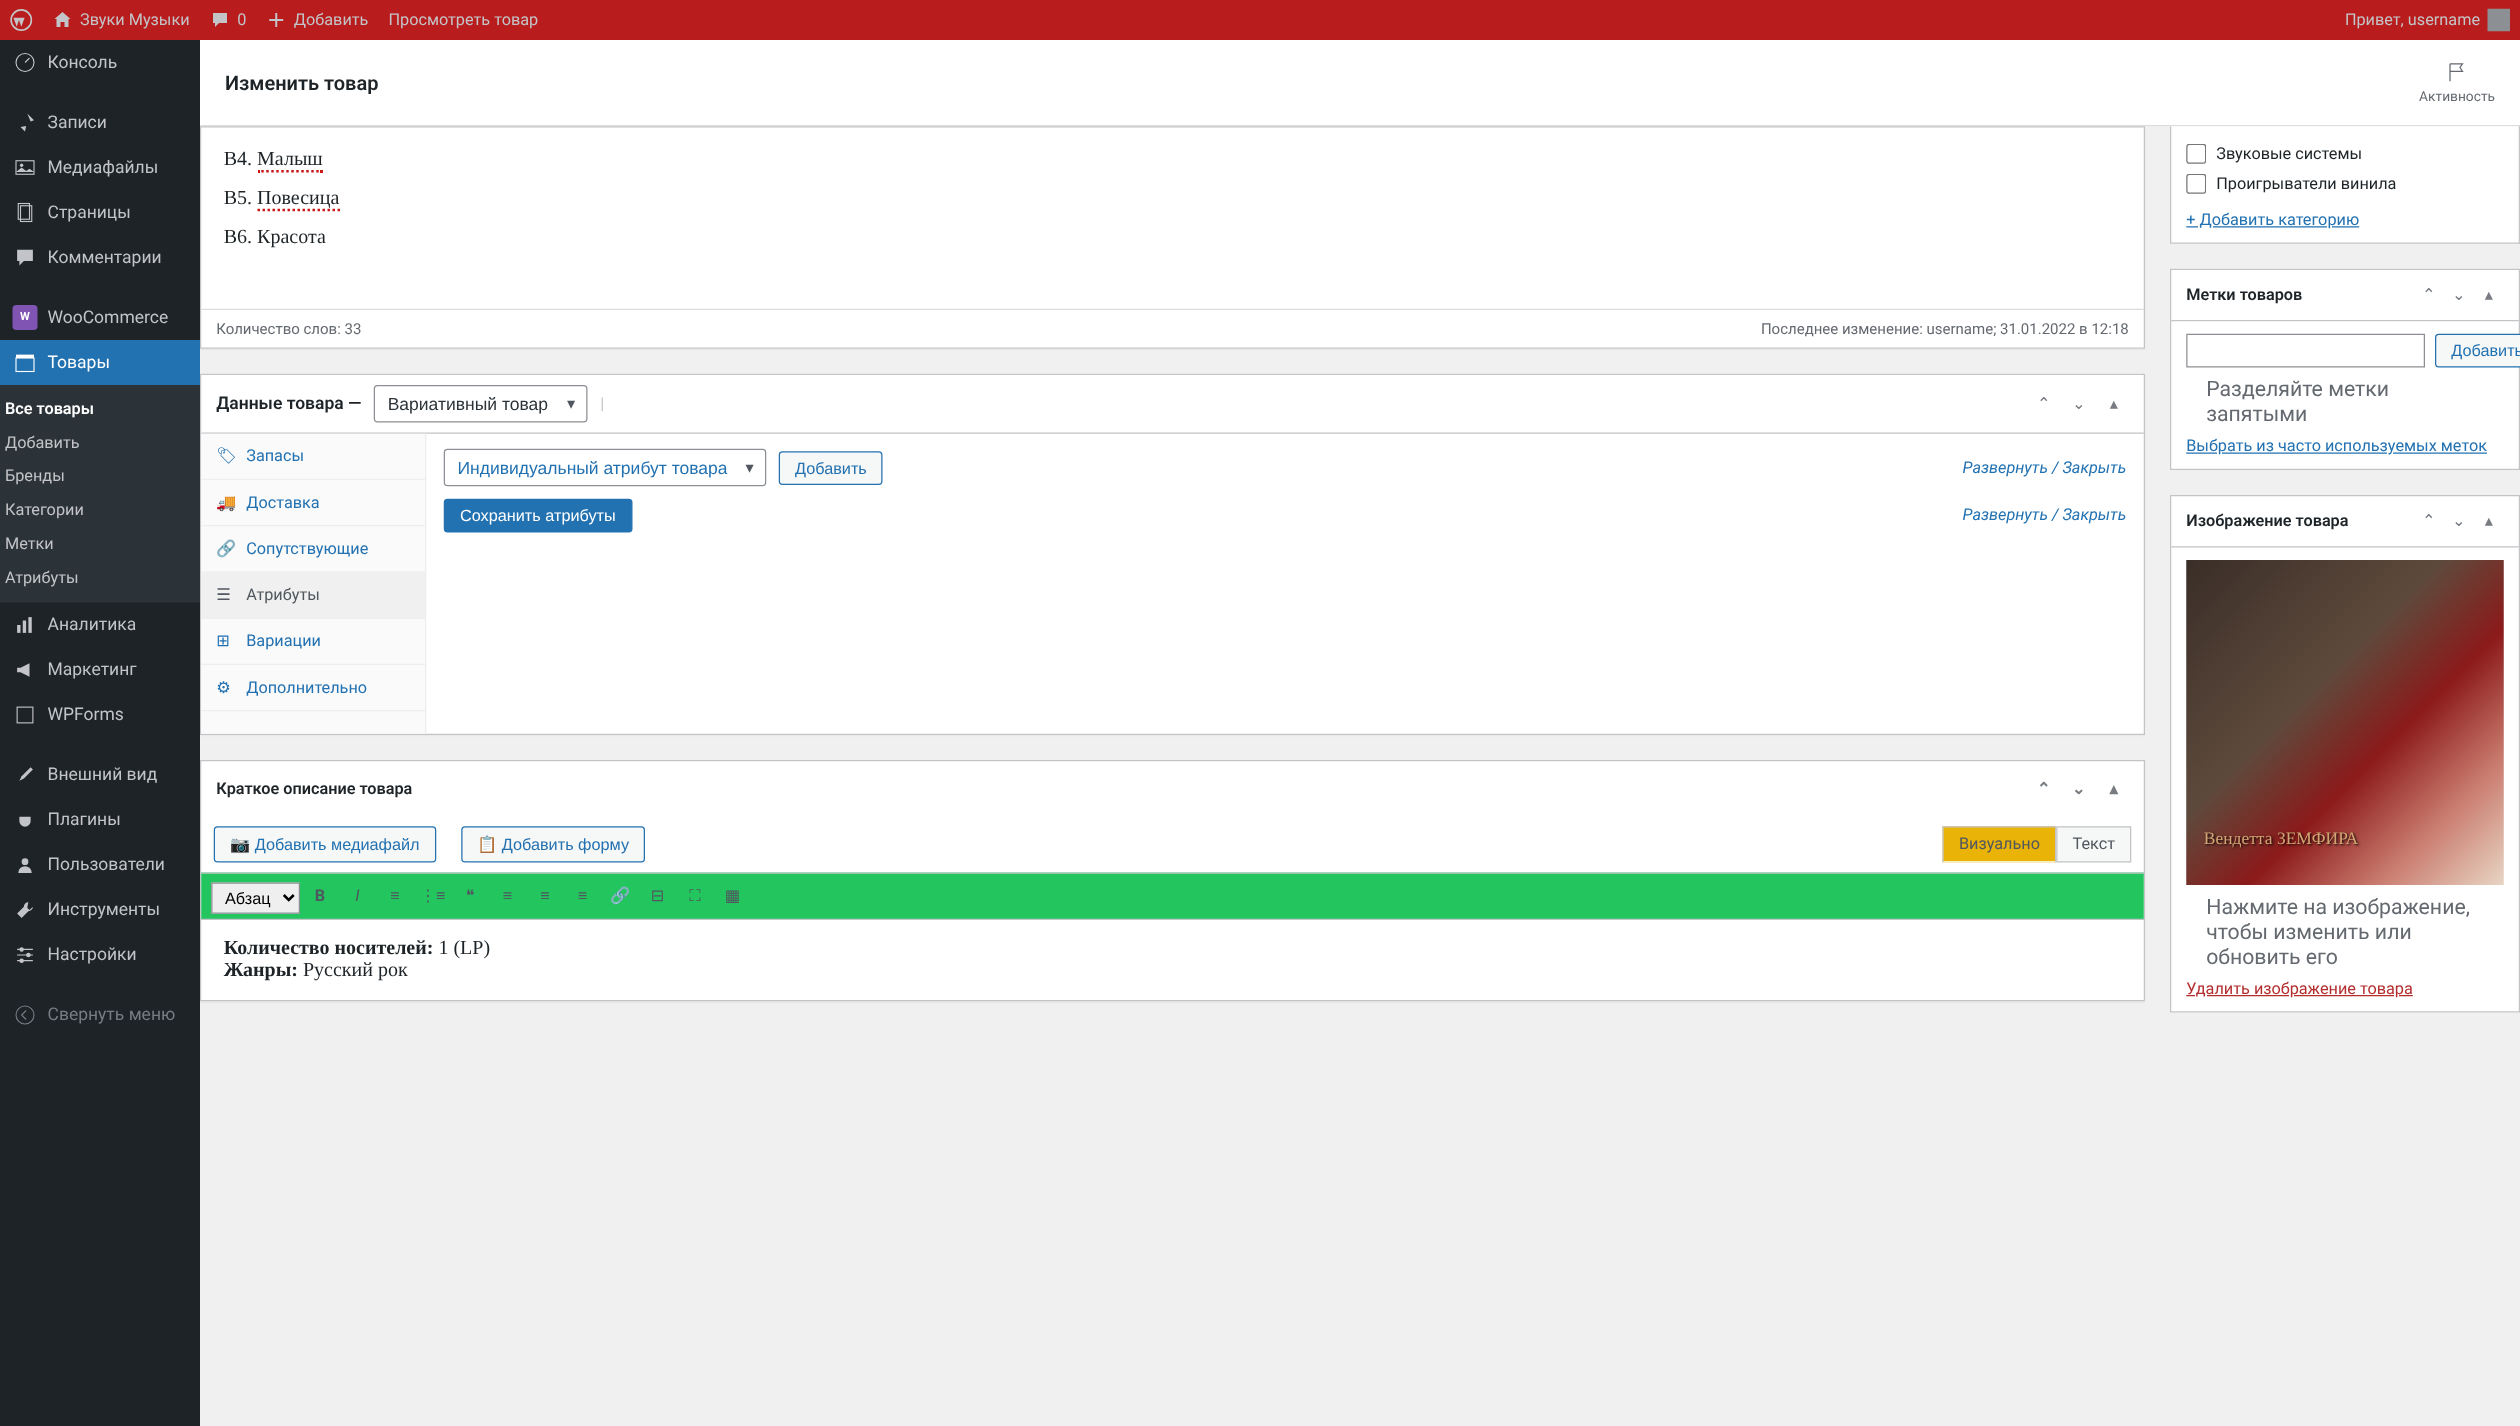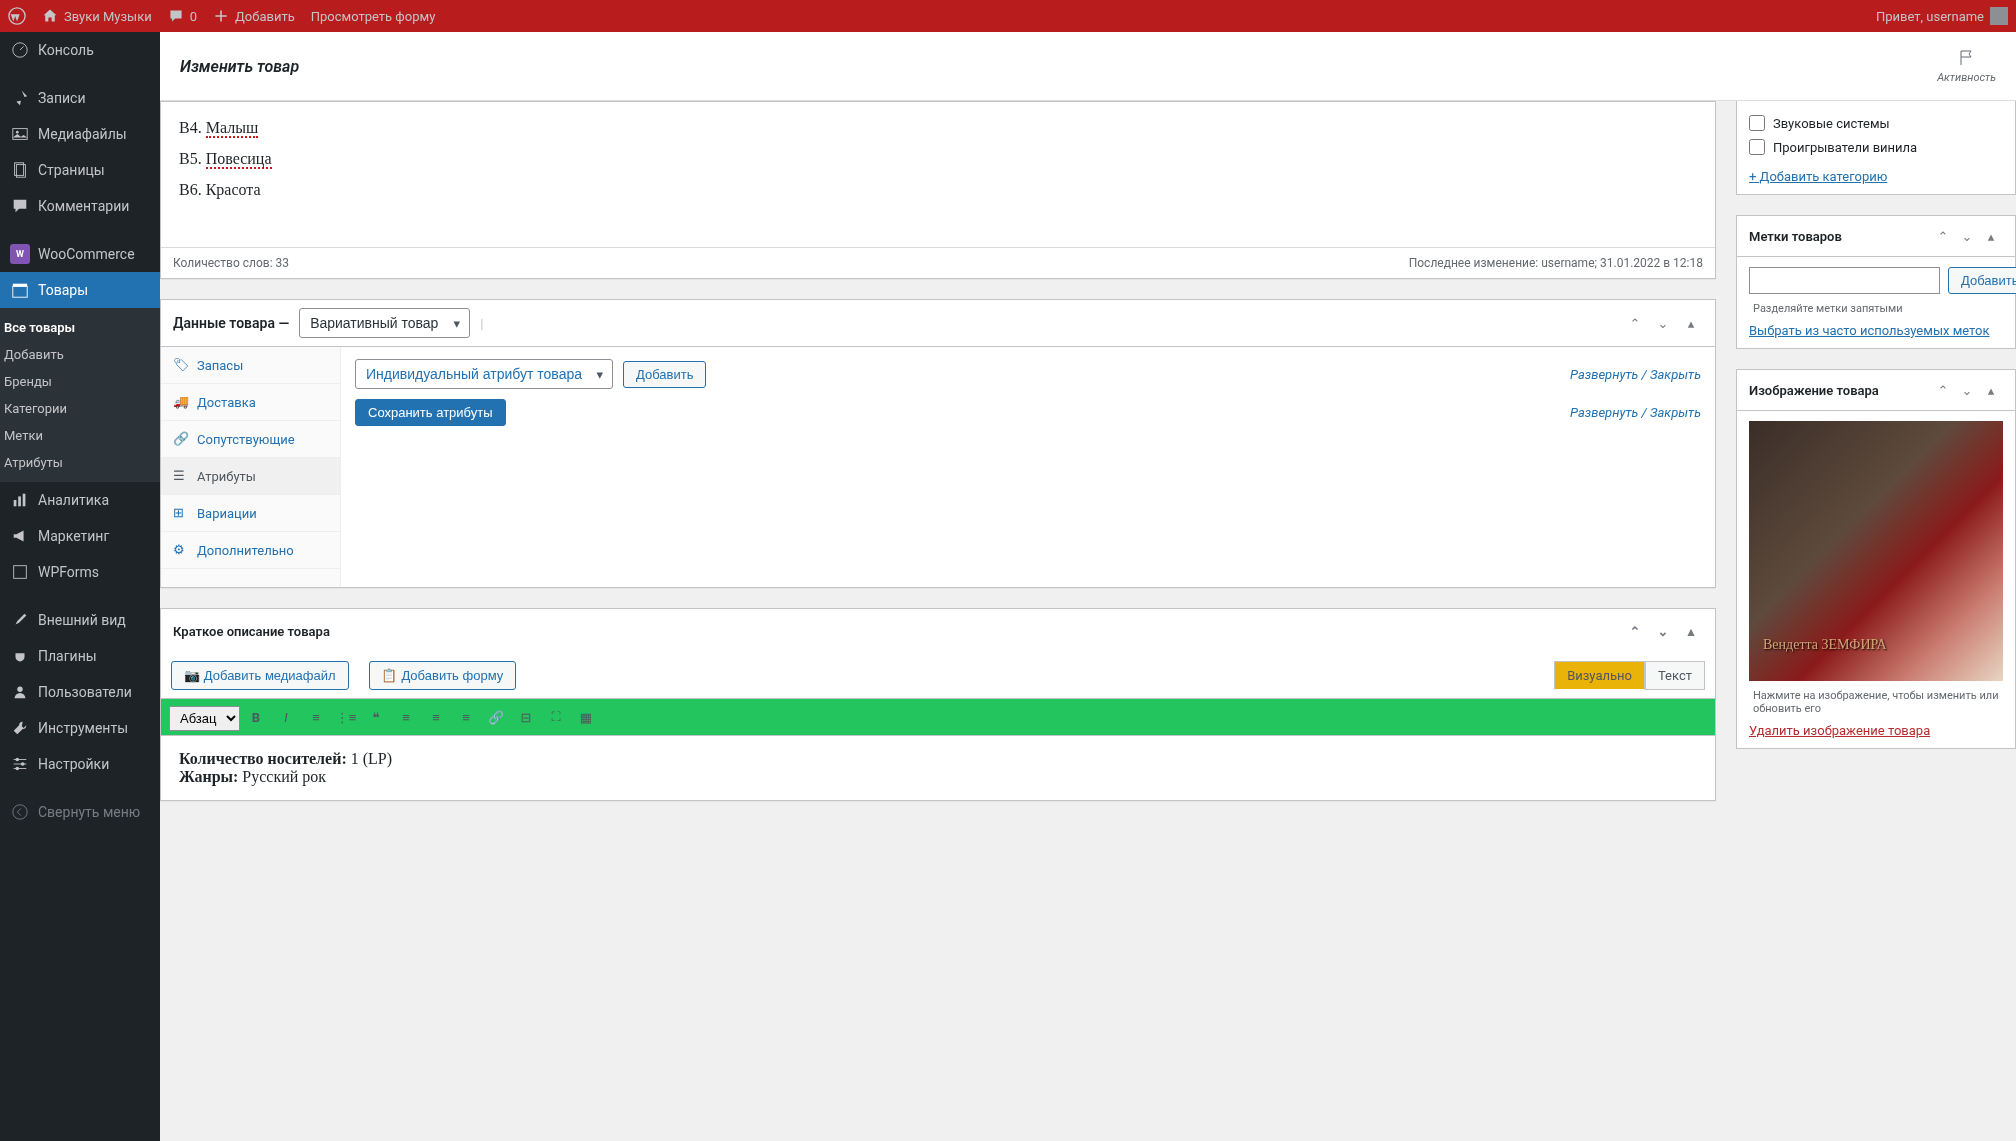--- a/index.html
+++ b/index.html
@@ -11,21 +11,21 @@
 .avatar { width: 18px; height: 18px; background: #8c8f94; }
 .sidebar { position: fixed; top: 32px; left: 0; bottom: 0; width: 160px; background: #1d2327; color: #c3c4c7; overflow-y: auto; }
 .menu-item { display: flex; align-items: center; gap: 8px; padding: 8px 10px; cursor: pointer; font-size: 14px; }
 .menu-item.current { background: #2271b1; color: #fff; position: relative; }
 .menu-item.current::after { content: ''; position: absolute; right: -8px; top: 50%; transform: translateY(-50%); border: 8px solid transparent; border-right-color: #f0f0f1; }
 .submenu { background: #2c3338; padding: 6px 0; }
 .submenu-item { padding: 6px 12px 6px 4px; font-size: 13px; cursor: pointer; color: #c3c4c7; }
 .submenu-item.current { color: #fff; font-weight: 600; }
 .menu-icon { width: 20px; height: 20px; display: inline-flex; align-items: center; justify-content: center; }
 .content { margin-left: 160px; margin-top: 32px; }
-.pageheader { background: #fff; border-bottom: 1px solid #dcdcde; padding: 16px 20px; display: flex; align-items: center; justify-content: space-between; font-style: italic; }
+.pageheader { background: #fff; border-bottom: 1px solid #dcdcde; padding: 16px 20px; display: flex; align-items: center; justify-content: space-between; }
 .pageheader h1 { font-size: 16px; font-weight: 600; }
 .activity-btn { text-align: center; color: #646970; cursor: pointer; font-size: 11px; }
 .activity-btn svg { width: 20px; height: 20px; }
 .main { padding: 0 20px 40oct; display: flex; gap: 20px; }
 .col-main { flex: 1; }
 .col-side { width: 280px; }
 .postbox { background: #fff; border: 1px solid #c3c4c7; margin-bottom: 20px; box-shadow: 0 1px 1px rgba(0,0,0,.04); }
 .postbox-actions { display: flex; gap: 4px; }
 .postbox-toggle { width: 24px; height: 24px; display: inline-flex; align-items: center; justify-content: center; cursor: pointer; color: #787c82; }
 .editor-body { padding: 12px 18px; font-family: Georgia, serif; font-size: 16px; line-height: 1.8; }
@@ -59,21 +59,21 @@
 .side-box { background: #fff; border: 1px solid #c3c4c7; margin-bottom: 20px; }
 .side-head { padding: 8px 12px; border-bottom: 1px solid #c3c4c7; display: flex; align-items: center; }
 .side-head .title { font-weight: 600; flex: 1; }
 .side-body { padding: 10px 12px; }
 .checkbox-row { display: flex; align-items: center; gap: 8px; padding: 4px 0; font-size: 13px; }
 .checkbox-row input { width: 16px; height: 16px; }
 .link-blue { color: #2271b1; cursor: pointer; text-decoration: underline; }
 .link-red { color: #b32d2e; cursor: pointer; text-decoration: underline; }
 .tag-input-row { display: flex; gap: 8px; margin-bottom: 8px; }
 .tag-input-row input { flex: 1; border: 1px solid #8c8f94; padding: 4px 6px; }
-.hint { color: #646970; font-size: 11px; margin: 6px 4px; }
+.hint { color: #646970; font-size: 17px; margin: 6px 16px; }
 .product-image { width: 100%; height: 260px; background: linear-gradient(135deg, #3a2e28 0%, #5e4a3c 40%, #8b1a1a 60%, #c97b6e 80%, #e8d5c4 100%); margin-bottom: 8px; position: relative; }
 .product-image::after { content: 'Вендетта ЗЕМФИРА'; position: absolute; bottom: 28px; left: 14px; color: #d4a574; font-family: cursive; font-size: 14px; text-shadow: 1px 1px 2px #000; }
 </style>
 </head>
 <body>
 
 <div class="adminbar">
   <div class="adminbar-left">
     <span class="adminbar-item">
         <svg width="18" height="18" viewBox="0 0 20 20" fill="currentColor">
@@ -92,21 +92,21 @@
           <path d="M3 3h14v10H9l-4 4v-4H3z"></path>
         </svg>
         <span>0</span>
       </span>
     <span class="adminbar-item">
         <svg width="16" height="16" viewBox="0 0 20 20" fill="currentColor">
           <path d="M10 3v14M3 10h14" stroke="currentColor" stroke-width="2"></path>
         </svg>
         <span>Добавить</span>
       </span>
-    <span class="adminbar-item">Просмотреть форму</span>
+    <span class="adminbar-item">Просмотреть товар</span>
   </div>
   <div class="adminbar-right">
     <span class="adminbar-item">
         <span>Привет, username</span>
         <span class="avatar"></span>
       </span>
   </div>
 </div>
 
 <div class="sidebar">

